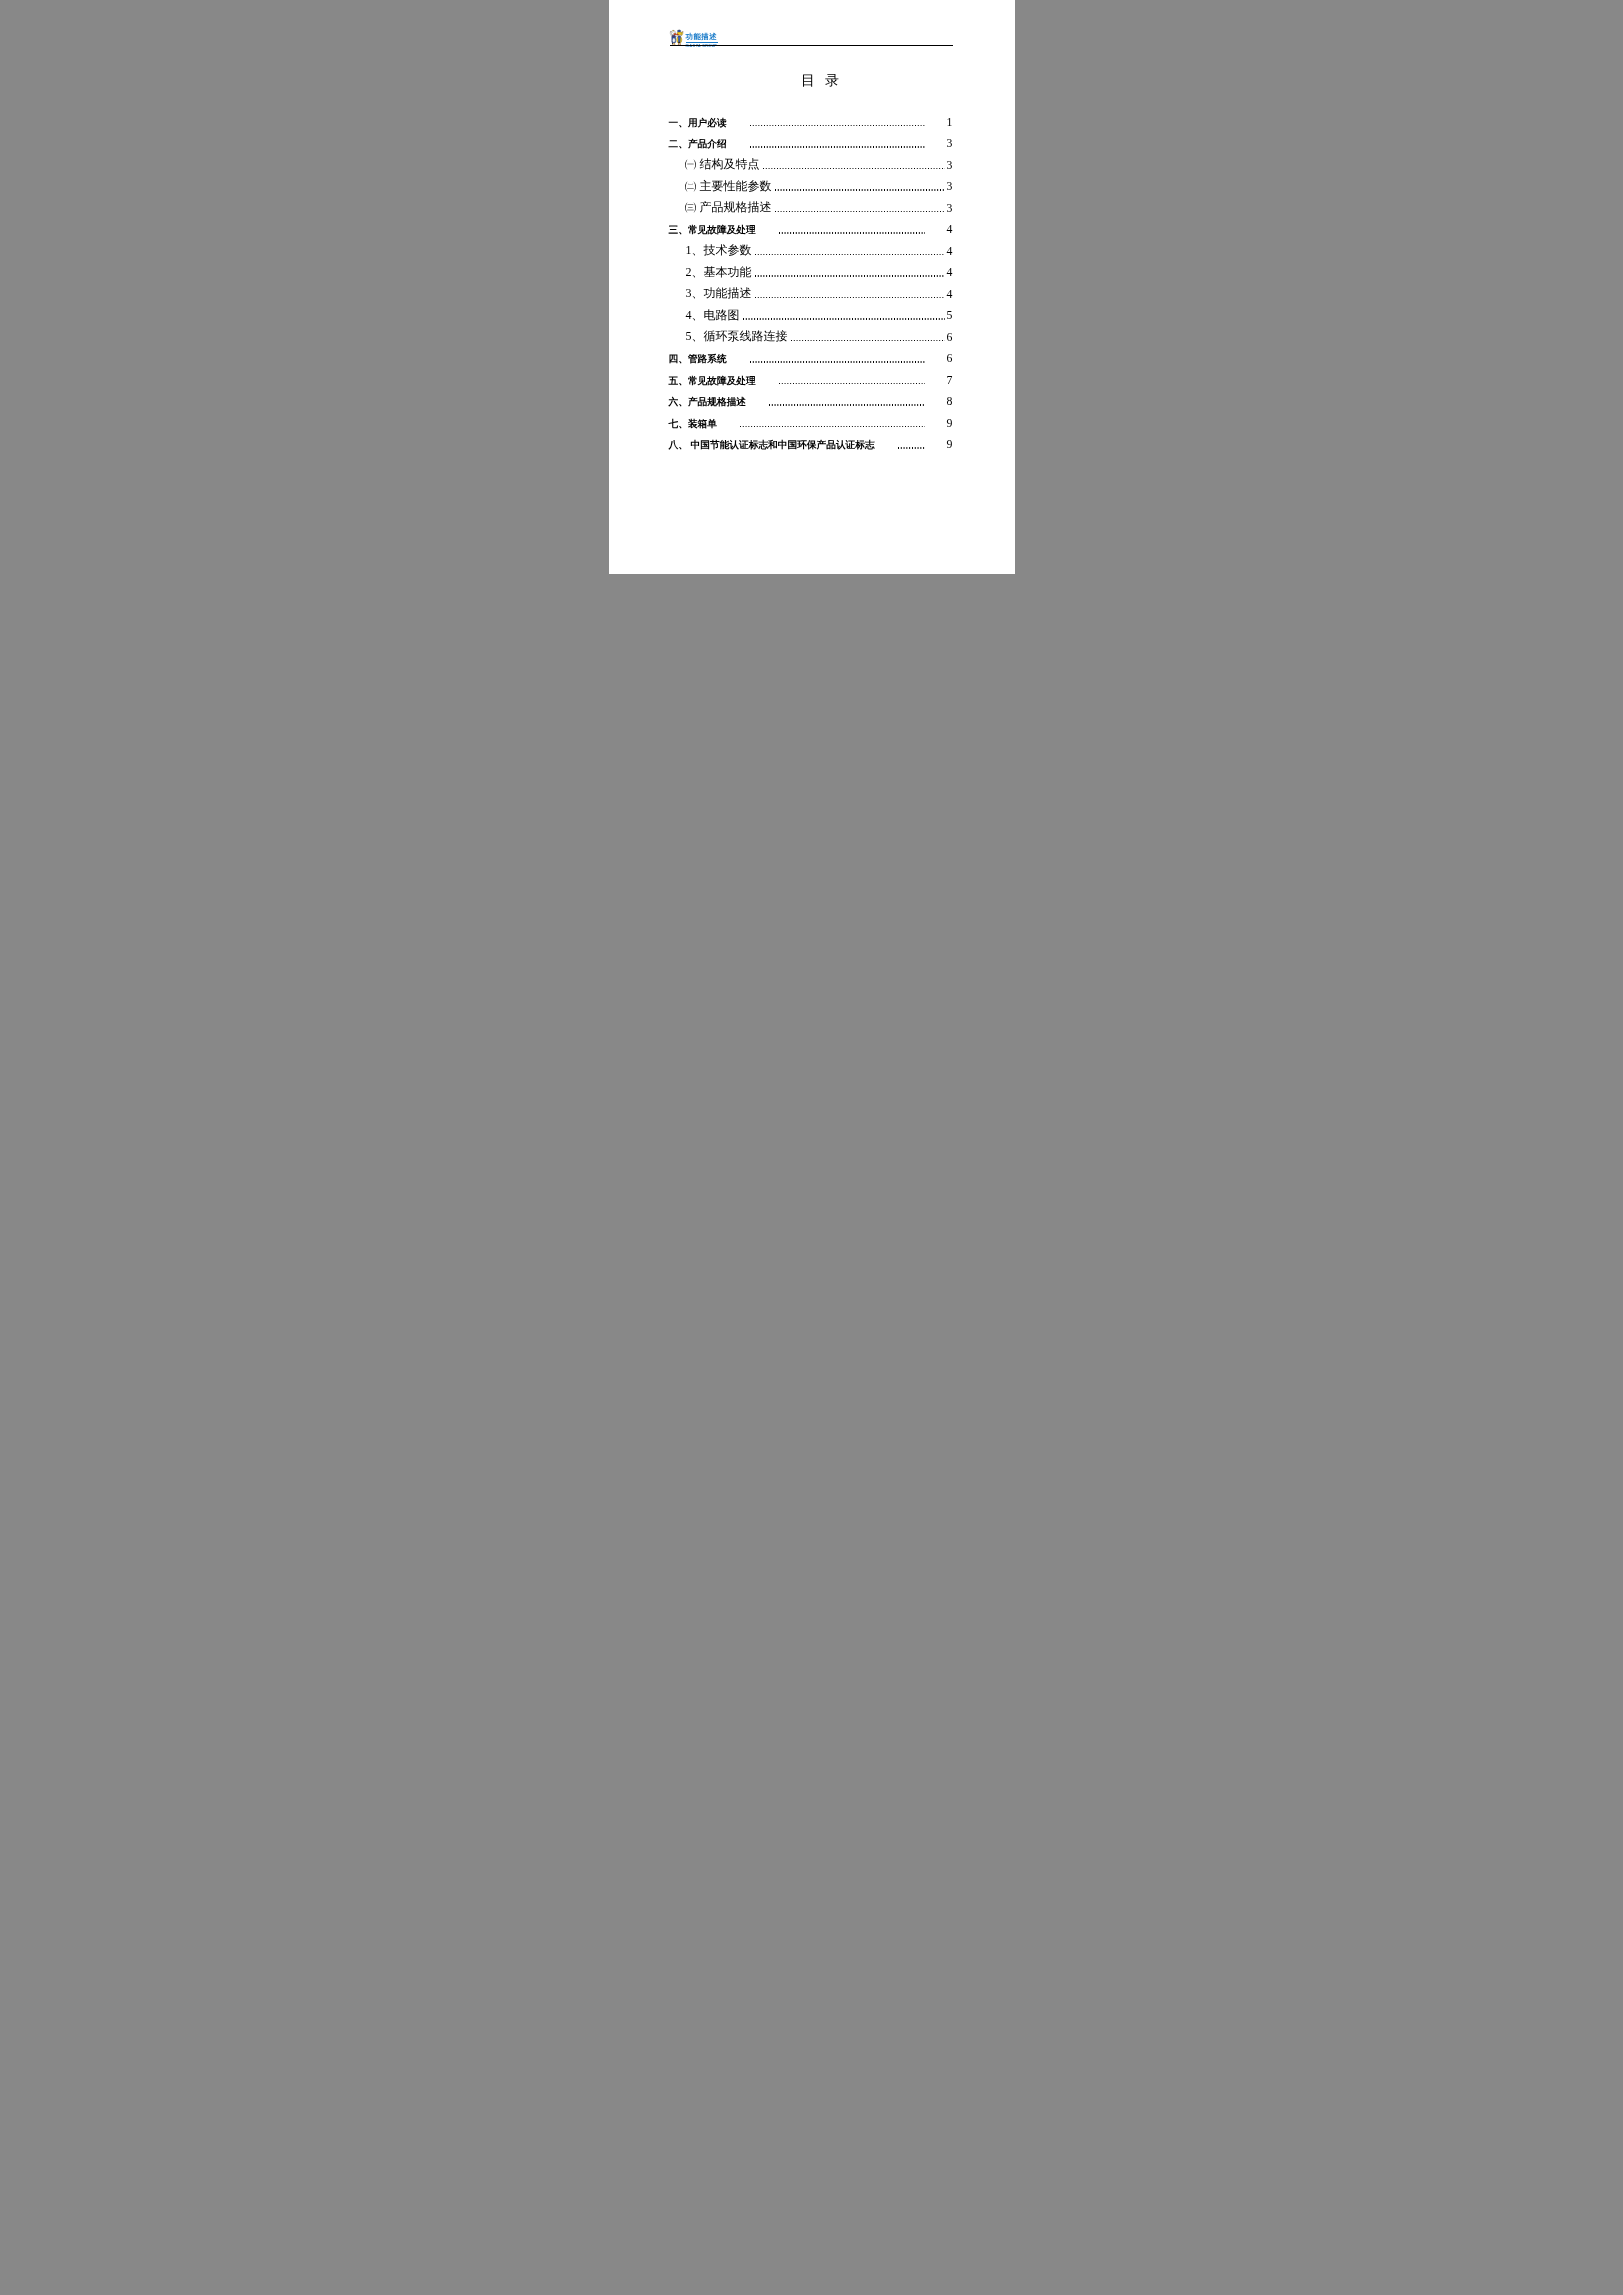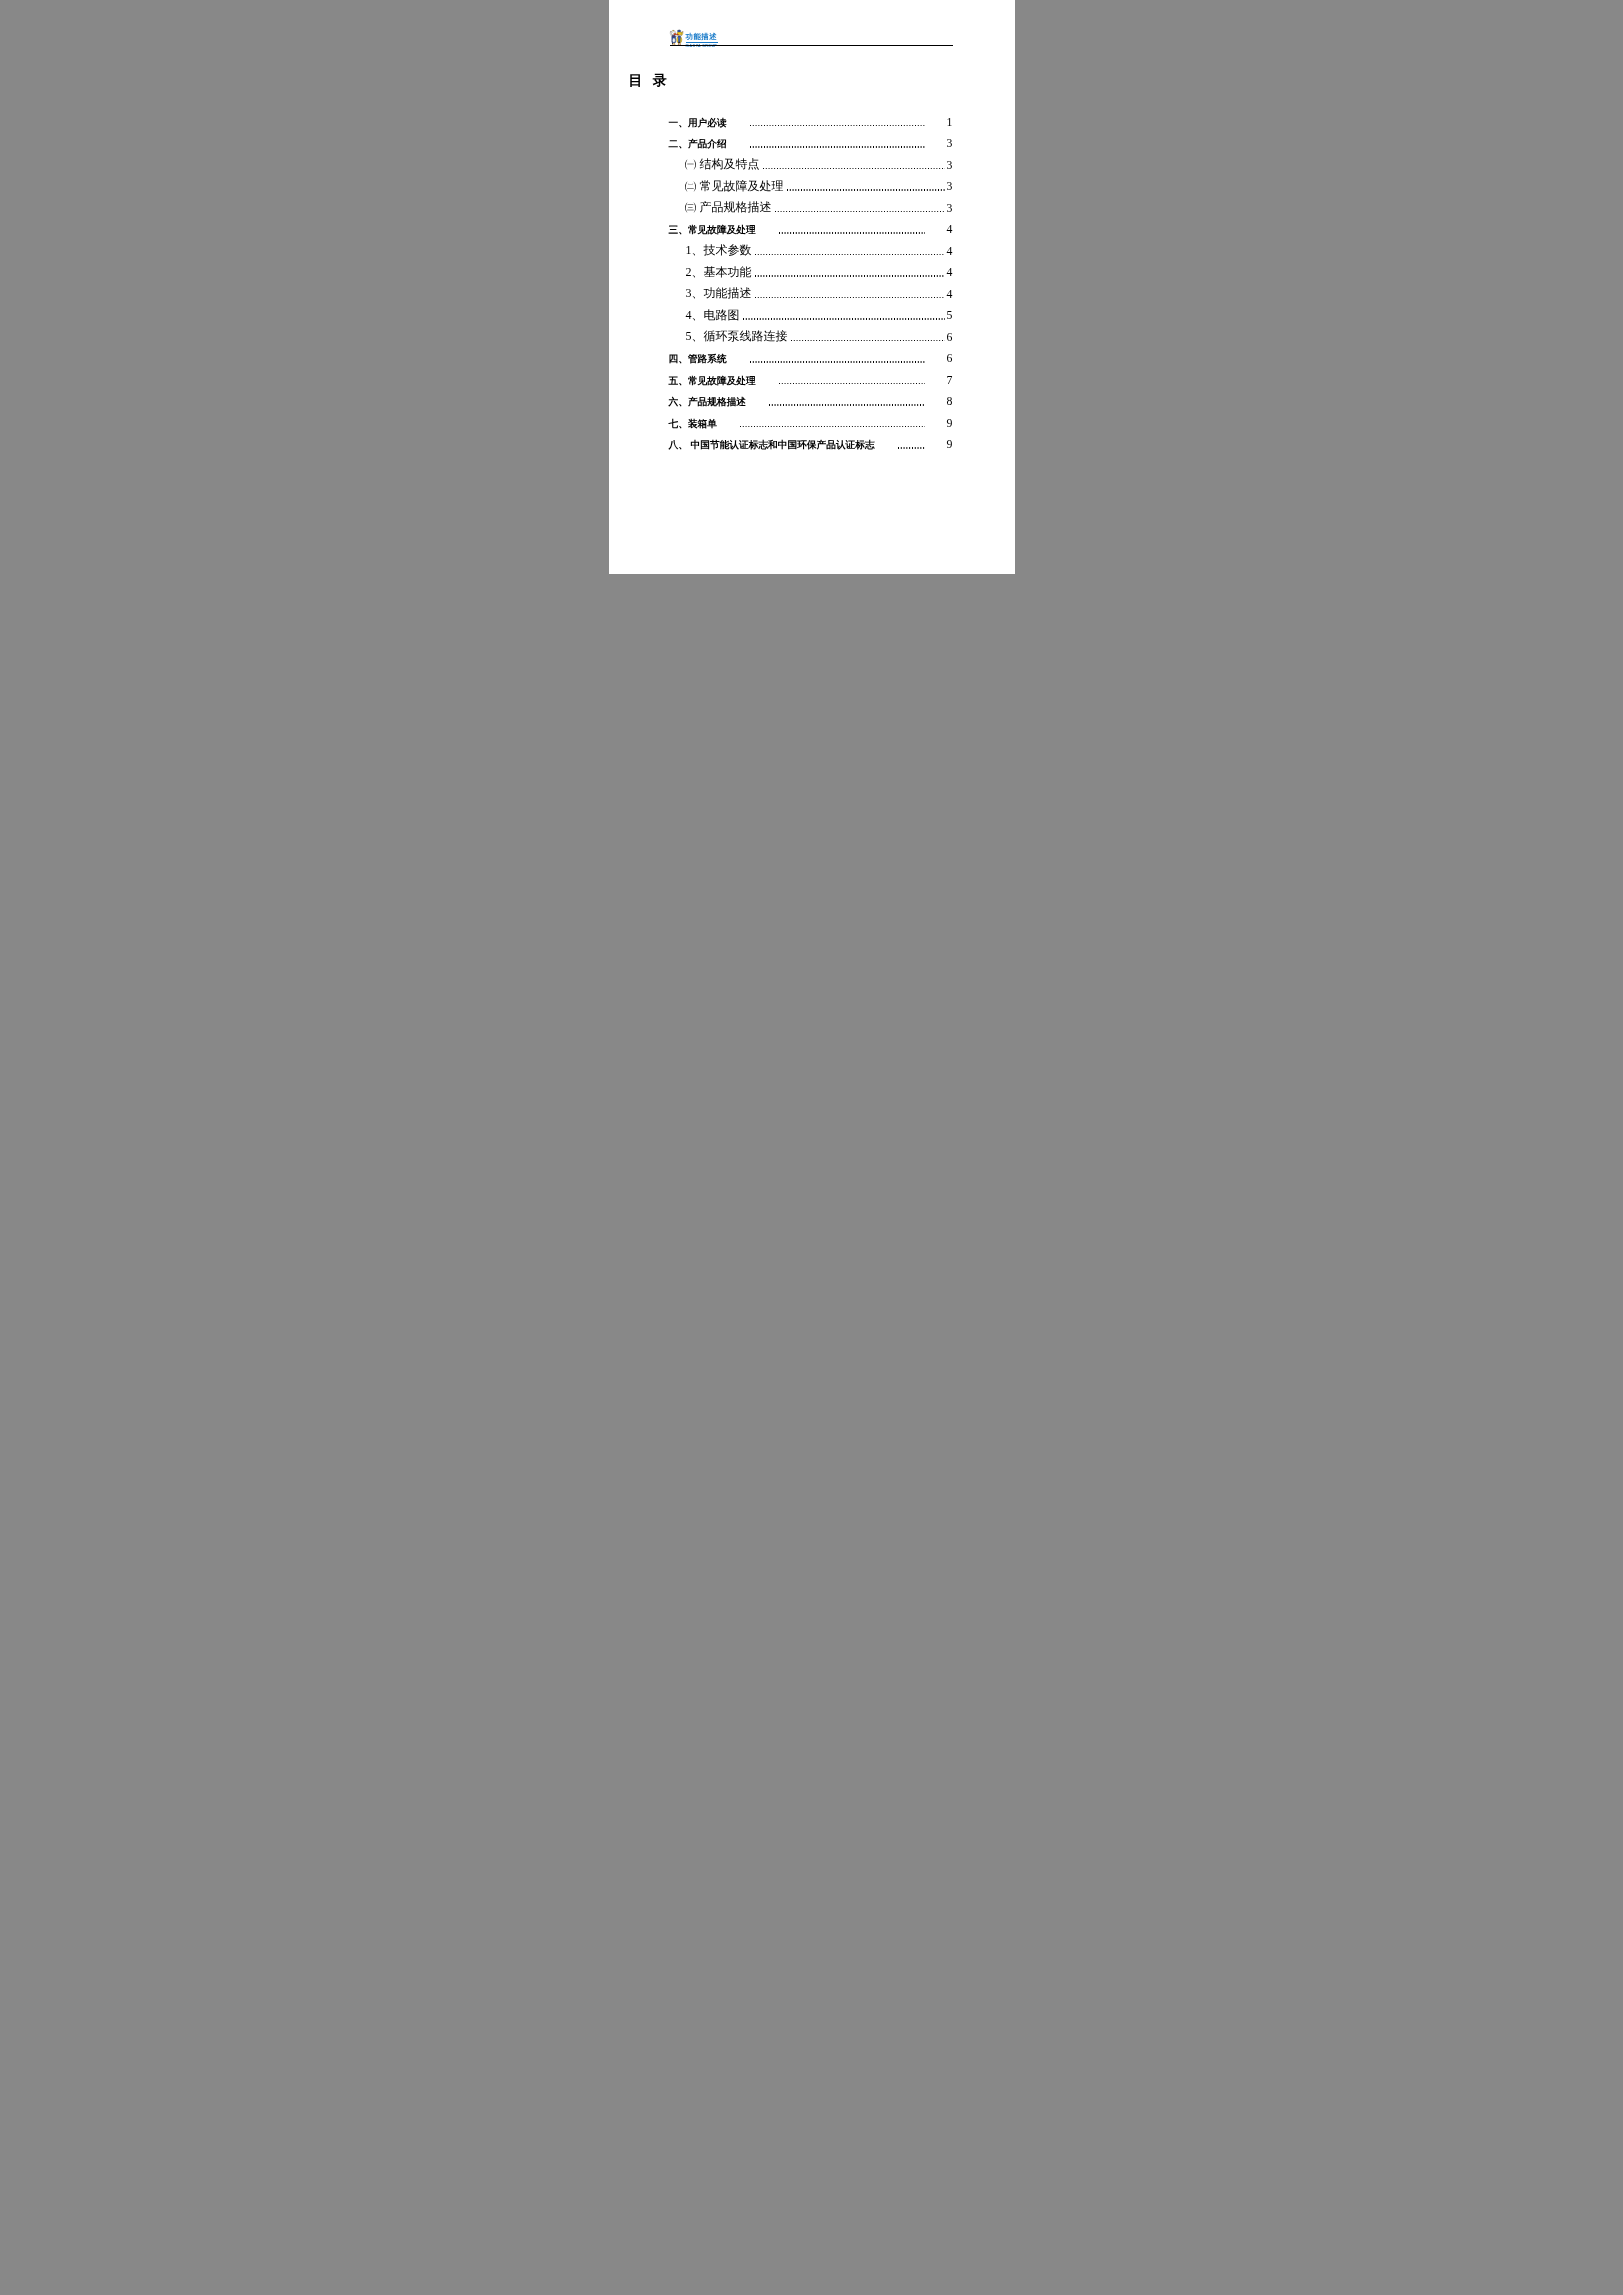--- a/index.html
+++ b/index.html
@@ -18,22 +18,22 @@
     letter-spacing:0.5px; white-space:nowrap;
   }
   .brand-rule { width:32px; height:0.8px; background:#1679C8; margin-top:1.3px; }
   .brand-en {
     color:#1679C8; font-size:3.5px; font-weight:bold; letter-spacing:0.4px;
     margin-top:1px; white-space:nowrap;
   }
   .header-rule { position:absolute; left:61px; top:45px; width:283px; height:1.3px; background:#000; }
   
   .doc-title {
-    position:absolute; left:17px; right:0; top:73px; text-align:left;
-    font-size:14px; font-weight:bold; letter-spacing:3.1px; text-indent:3.1px;
+    position:absolute; left:17px; right:0; top:73px; text-align:center;
+    font-size:14px; font-weight:normal; letter-spacing:3.1px; text-indent:3.1px;
     line-height:1.1; white-space:nowrap;
   }
   
   .toc { position:absolute; left:0; top:109px; width:406px; }
   .toc-row {
     display:flex; align-items:flex-end; height:21.5px;
     padding-right:62px; box-sizing:border-box;
   }
   .toc-row .label { line-height:1.05; padding-bottom:2.6px; white-space:nowrap; }
   .lvl-main { padding-left:60px;gap:20px; }
@@ -119,21 +119,21 @@
         <span class="label">二、产品介绍</span>
         <span class="leader"></span>
         <span class="pagenum">3</span>
       </div>
       <div class="toc-row lvl-sub-paren">
         <span class="label">㈠ 结构及特点</span>
         <span class="leader"></span>
         <span class="pagenum">3</span>
       </div>
       <div class="toc-row lvl-sub-paren">
-        <span class="label">㈡ 常见故障及处理</span>
+        <span class="label">㈡ 主要性能参数</span>
         <span class="leader"></span>
         <span class="pagenum">3</span>
       </div>
       <div class="toc-row lvl-sub-paren">
         <span class="label">㈢ 产品规格描述</span>
         <span class="leader"></span>
         <span class="pagenum">3</span>
       </div>
       <div class="toc-row lvl-main">
         <span class="label">三、常见故障及处理</span>

